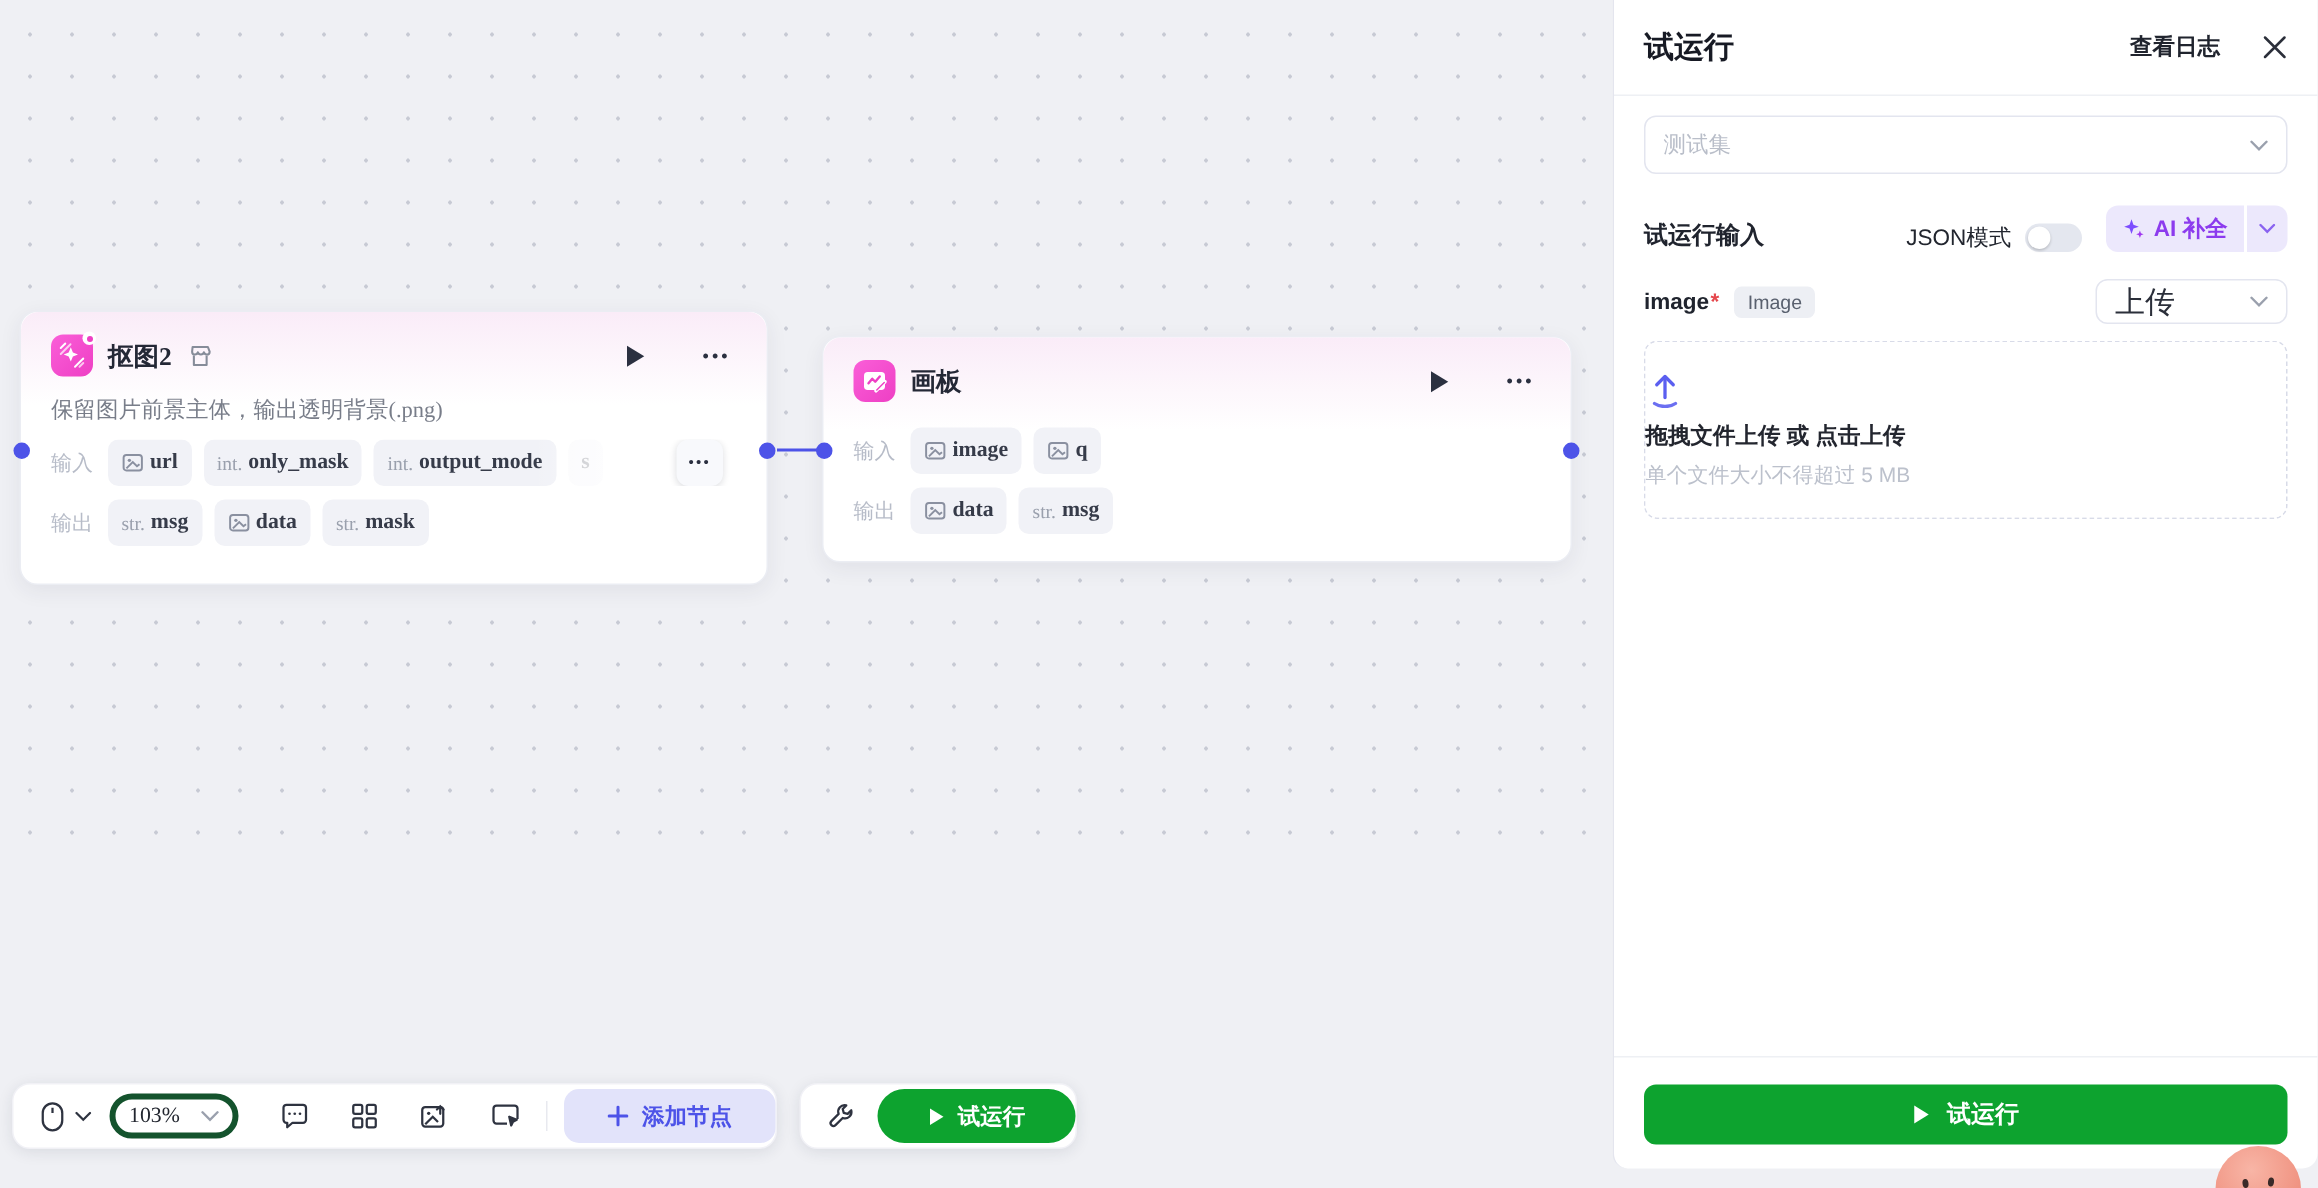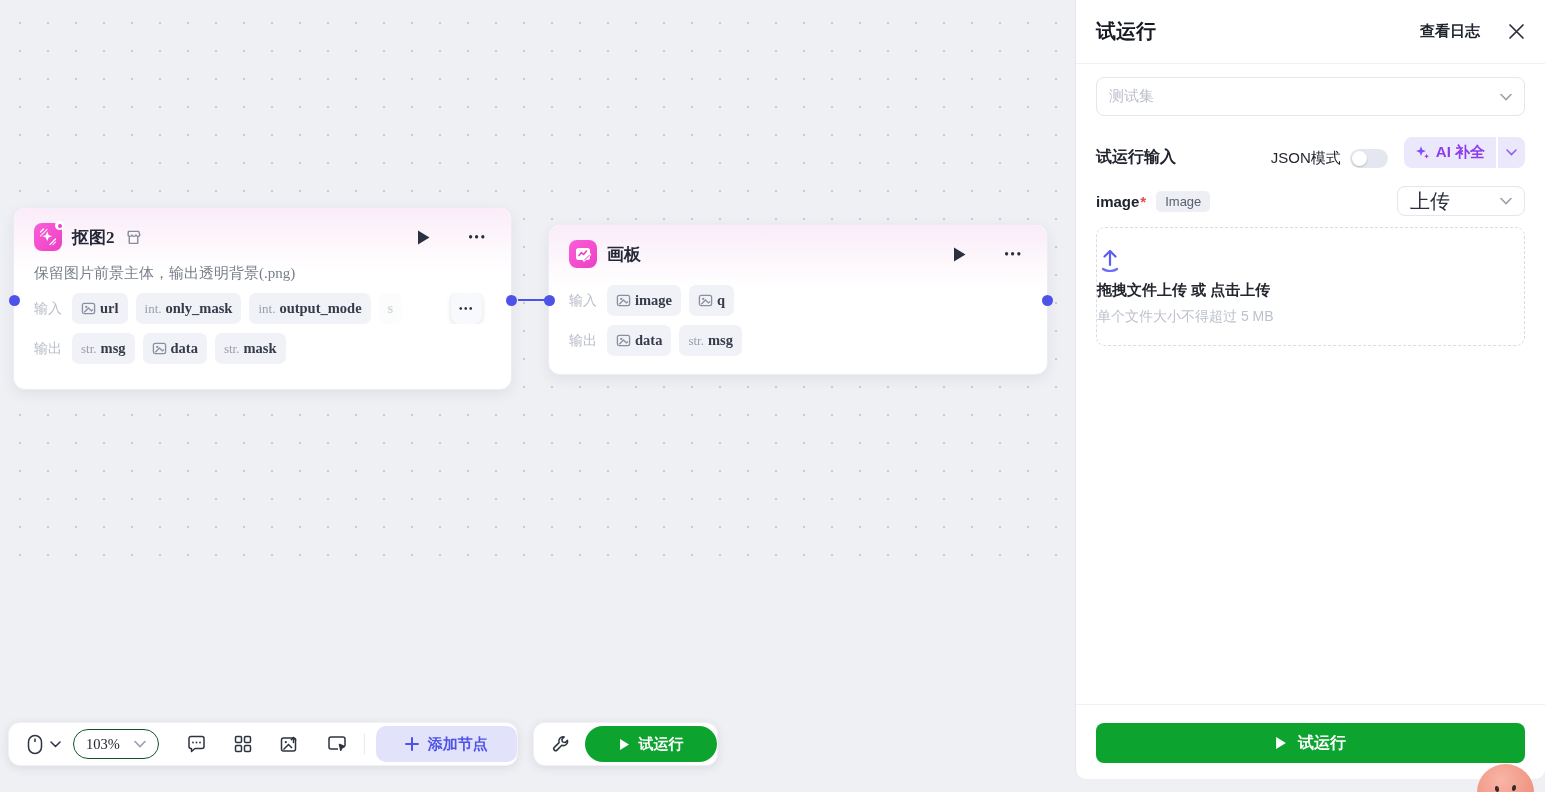--- a/index.html
+++ b/index.html
@@ -52,21 +52,21 @@
     background:#4d53e8; cursor:crosshair; }
 
   .edge-arrow { position:absolute; left:516px; top:294px; z-index:1; }
 
   
   .toolbar { position:absolute; top:722px; height:44px; background:#fff;
     border:1px solid #f1f1f6; border-radius:12px;
     box-shadow:0 2px 10px rgba(30,35,60,.10); display:flex; align-items:center; z-index:3; }
   .tb-left { left:8px; width:510px; }
   .tb-mid { left:533px; width:185px; }
-  .zoom-select { margin-left:12px; width:92px; height:30px; border:1px solid #14532d;
+  .zoom-select { margin-left:12px; width:92px; height:30px; border:4px solid #14532d;
     border-radius:15px; display:flex; align-items:center; justify-content:center;
     gap:14px; cursor:pointer; }
   .zoom-select .zl { font-size:14.5px; color:#22262f; }
   .tb-icon { margin-left:28px; cursor:pointer; display:flex; }
   .tb-div { width:1px; height:20px; background:#e8e9ef; margin-left:17px; }
   .add-node { margin-left:11px; width:152px; height:36px; border-radius:10px;
     background:#e2e3fa; color:#4d53e8; display:flex; align-items:center;
     justify-content:center; gap:9px; font-size:15px; font-weight:700; cursor:pointer; }
   .run-pill { margin-left:15px; width:133px; height:36px; border-radius:18px;
     background:#0da32f; color:#fff; display:flex; align-items:center;

